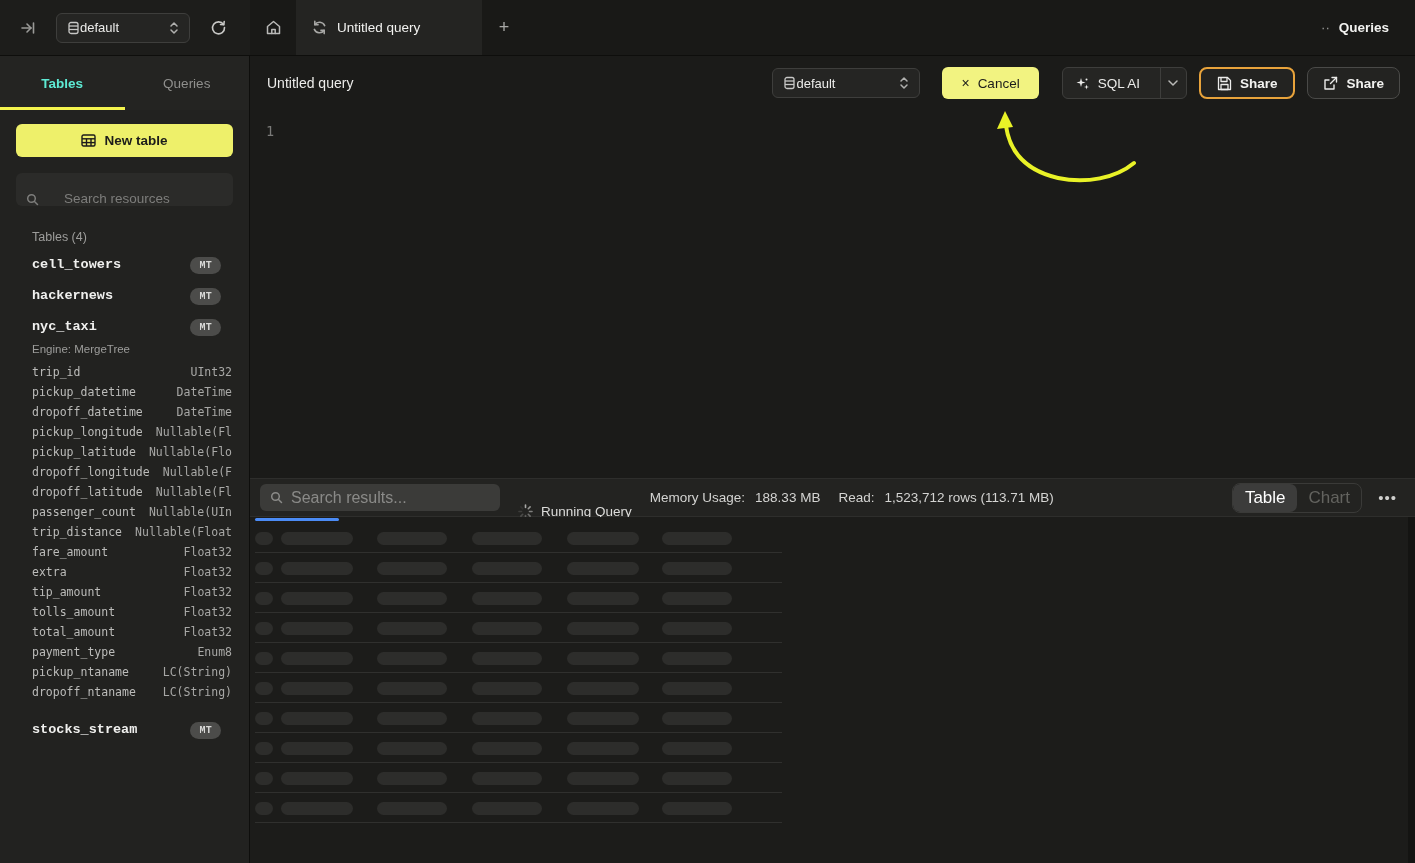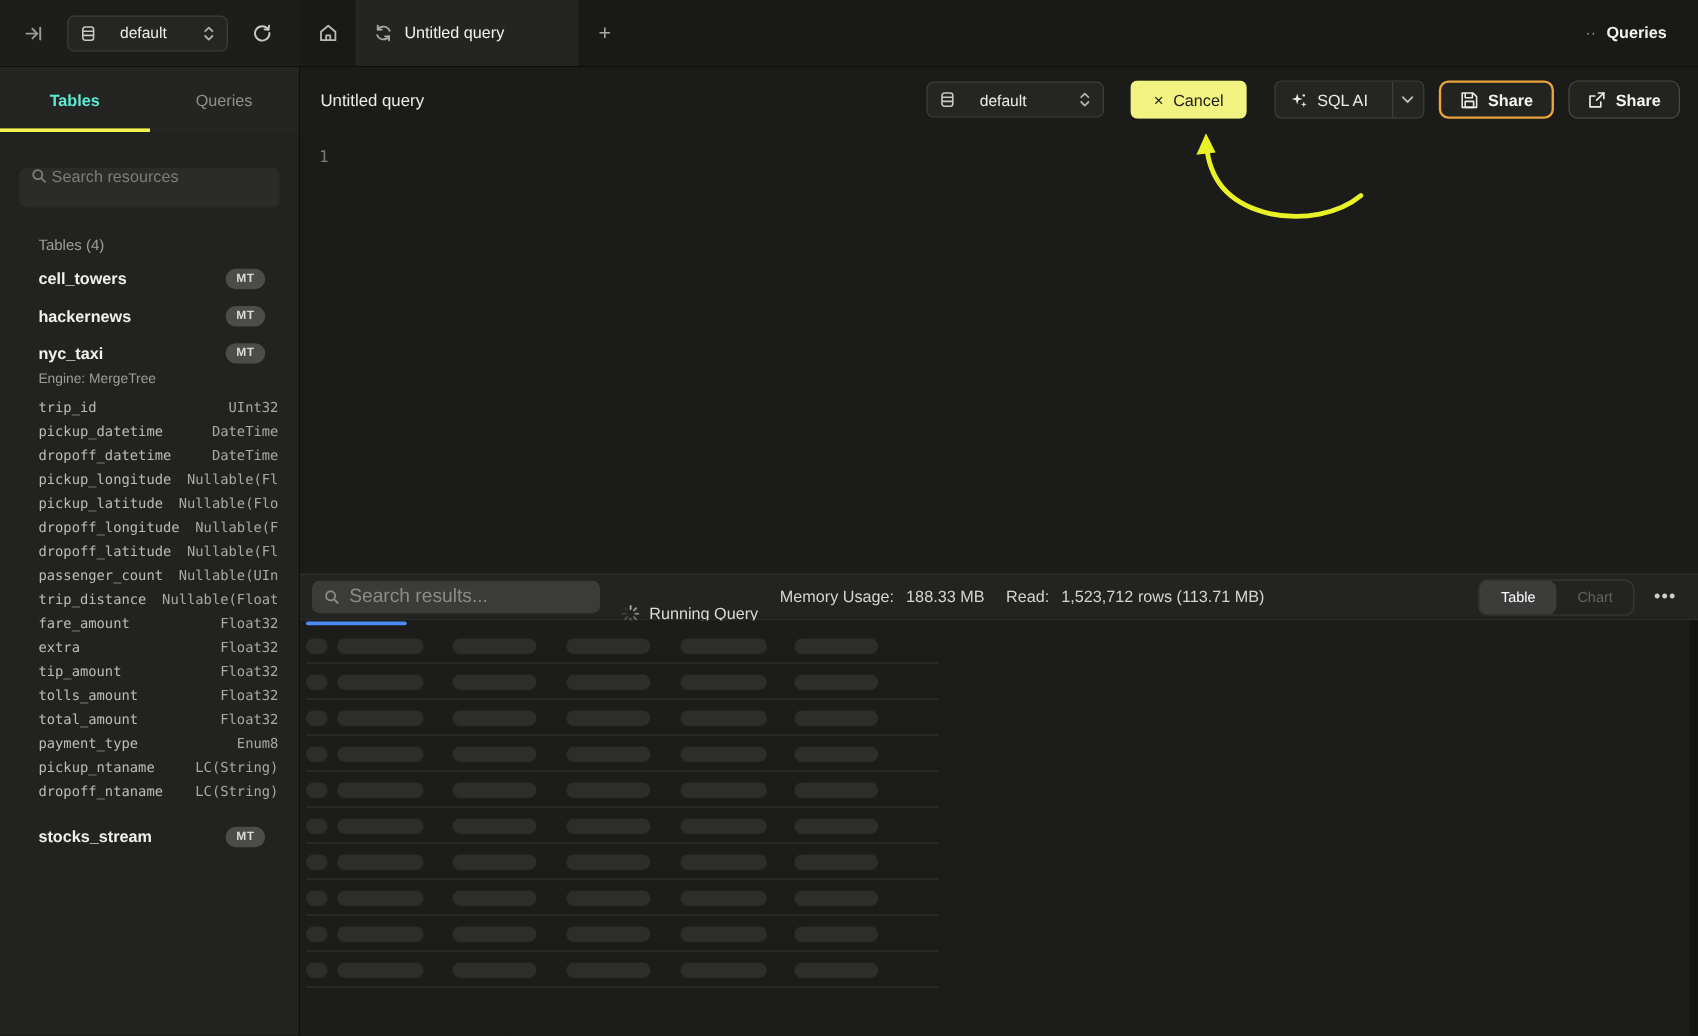--- a/index.html
+++ b/index.html
@@ -6,21 +6,21 @@
   html,body { width:1415px; height:863px; overflow:hidden; background:#1b1b19;
     font-family:"Liberation Sans", sans-serif; color:#ececea; }
   .mono { font-family:"DejaVu Sans Mono","Liberation Mono",monospace; }
 
   .app { width:1415px; height:863px; display:flex; flex-direction:column; }
 
   
   .topbar { height:56px; display:flex; align-items:stretch; background:#191917; flex:none; border-bottom:1px solid #0e0e0c;}
   .topbar-left { width:250px; flex:none; display:flex; align-items:center; gap:14px; padding:0 14px; background:#1d1d1b; }
   .icon-btn { width:28px; height:28px; display:flex; align-items:center; justify-content:center; border-radius:6px; color:#a8a8a6; cursor:pointer; }
-  .db-select { height:30px; display:flex; align-items:center; gap:20px; background:#252523; border:1px solid #3e3e3c; border-radius:6px; padding:0 10px; min-width:134px; cursor:pointer; }
+  .db-select { height:30px; display:flex; align-items:center; gap:0; background:#252523; border:1px solid #3e3e3c; border-radius:6px; padding:0 10px; min-width:134px; cursor:pointer; }
   .db-select .lbl { font-size:13px; color:#ececea; flex:1; }
   .home-btn { width:46px; flex:none; display:flex; align-items:center; justify-content:center; color:#b9b9b7; cursor:pointer; }
   .tab { width:186px; flex:none; background:#242422; display:flex; align-items:center; gap:10px; padding:0 16px; cursor:pointer; }
   .tab .lbl { font-size:13.5px; color:#f2f2f0; }
   .plus-btn { width:44px; flex:none; display:flex; align-items:center; justify-content:center; color:#a8a8a6; font-size:18px; cursor:pointer; }
   .topbar-spacer { flex:1; }
   .queries-link { display:flex; align-items:center; gap:8px; padding:0 26px; cursor:pointer; }
   .queries-link .lbl { font-size:13.5px; font-weight:600; color:#f2f2f0; }
   .dots-icon { color:#9d9d9b; font-size:13px; letter-spacing:1px; line-height:1; }
 
@@ -29,25 +29,25 @@
 
   
   .sidebar { width:250px; flex:none; background:#222220; border-right:1px solid #0e0e0c; display:flex; flex-direction:column; overflow:hidden; }
   .side-tabs { height:54px; flex:none; display:flex; background:#242422; }
   .side-tab { flex:1; display:flex; align-items:center; justify-content:center; font-size:13.5px; color:#8f8f8d; cursor:pointer; position:relative; }
   .side-tab.active { color:#5eead4; font-weight:600; }
   .side-tab.active::after { content:""; position:absolute; left:0; right:0; bottom:0; height:3px; background:#f4f44e; }
   .side-body { flex:1; padding:14px 16px 0 16px; overflow:hidden; }
   .new-table-btn { height:33px; width:100%; background:#eef06a; color:#1c1c1a; border:none; border-radius:6px;
     font-size:13.5px; font-weight:600; display:flex; align-items:center; justify-content:center; gap:8px; cursor:pointer; font-family:inherit; }
-  .side-search { margin-top:16px; height:33px; background:#2b2b29; border-radius:6px; display:flex; align-items:flex-start; gap:4px; padding:0 10px; }
+  .side-search { margin-top:16px; height:33px; background:#2b2b29; border-radius:6px; display:flex; align-items:flex-end; gap:25px; padding:0 10px; }
   .side-search input { background:transparent; border:none; outline:none; color:#d7d7d5; font-size:13.5px; width:100%; font-family:inherit; }
   .side-search input::placeholder { color:#7d7d7b; }
   .section-label { margin:24px 0 6px 16px; font-size:12.5px; color:#9d9d9b; }
-  .tbl-item { display:flex; align-items:center; justify-content:space-between; padding:7px 12px 7px 16px; cursor:pointer; }
+  .tbl-item { display:flex; justify-content:space-between; padding:7px 12px 7px 16px; cursor:pointer;font-family:Liberation Mono, monospace; }
   .tbl-name { font-size:13.5px; font-weight:700; color:#f0f0ee; }
   .mt-badge { background:#4c4c4a; color:#d8d8d6; font-size:10px; font-weight:700; padding:3px 9px; border-radius:999px; letter-spacing:.3px; }
   .tbl-engine { font-size:11.5px; color:#9d9d9b; padding:0 16px 6px 16px; }
   .tbl-cols { padding:4px 1px 10px 16px; }
   .col-row { display:flex; justify-content:space-between; align-items:baseline; height:20px; font-size:11.5px; cursor:default; }
   .col-name { color:#bcbcba; }
   .col-type { color:#a8a8a6; }
 
   
   .main { flex:1; display:flex; flex-direction:column; min-width:0; background:#1b1b19; }
@@ -75,21 +75,21 @@
     display:flex; align-items:center; padding:0 14px 0 10px; gap:18px; }
   .results-search { width:240px; height:27px; flex:none; background:#3b3b39; border-radius:6px; display:flex; align-items:center; gap:8px; padding:0 10px; }
   .results-search input { background:transparent; border:none; outline:none; color:#d7d7d5; font-size:16px; width:100%; font-family:inherit; }
   .results-search input::placeholder { color:#8a8a88; }
   .status-group { display:flex; align-items:center; gap:8px; font-size:13.5px; color:#dcdcda;margin-top:28px; }
   .stat { display:flex; align-items:baseline; gap:10px; font-size:13.5px; color:#d4d4d2; }
   .spinner { animation: spin 1s steps(8) infinite; transform-origin:center; }
   @keyframes spin { to { transform: rotate(360deg);} }
   .toolbar-right { margin-left:auto; display:flex; align-items:center; gap:12px; }
   .view-toggle { display:flex; border:1px solid #3a3a38; border-radius:8px; padding:0; height:30px; overflow:hidden; }
-  .view-seg { min-width:64px; display:flex; align-items:center; justify-content:center; font-size:12px; color:#63635f; cursor:pointer; padding:0 6px; }
+  .view-seg { min-width:64px; display:flex; align-items:center; justify-content:center; font-size:17px; color:#63635f; cursor:pointer; padding:0 6px; }
   .view-seg.active { background:#3c3c3b; color:#ffffff; border-radius:7px; font-weight:500; }
   .ellipsis-btn { color:#cfcfcd; font-size:15px; letter-spacing:1px; cursor:pointer; padding:0 4px; }
 
   
   .results-area { flex:1; position:relative; background:#1c1c1a; overflow:hidden; }
   .progress-bar { position:absolute; top:1px; left:5px; height:3px; background:#4b8bf5; border-radius:2px; }
   .skeleton { position:absolute; top:6px; left:0; right:0; }
   .sk-row { position:relative; height:30px; }
   .sk-row::after { content:""; position:absolute; left:5px; width:527px; bottom:0; border-bottom:1px solid #30302e; }
   .sk-pill { position:absolute; top:9px; height:13px; background:#2d2d2b; border-radius:7px; }
@@ -172,20 +172,32 @@
     <div class="sidebar">
       <div class="side-tabs">
         <div class="side-tab active">
           <span>Tables</span>
         </div>
         <div class="side-tab">
           <span>Queries</span>
         </div>
       </div>
       <div class="side-body">
+        <button class="new-table-btn">
+          <span>
+            <svg width="15" height="13" viewBox="0 0 15 13" fill="none" stroke="#1c1c1a" stroke-width="1.4">
+              <rect x="1" y="1" width="13" height="11" rx="1.5"></rect>
+                <line x1="1" y1="4.8" x2="14" y2="4.8"></line>
+                <line x1="1" y1="8.6" x2="14" y2="8.6"></line>
+                <line x1="5.5" y1="4.8" x2="5.5" y2="12"></line>
+                <line x1="10" y1="4.8" x2="10" y2="12"></line>
+            </svg>
+          </span>
+          <span>New table</span>
+        </button>
         <div class="side-search">
           <span>
             <svg width="13" height="13" viewBox="0 0 13 13" fill="none" stroke="#7d7d7b" stroke-width="1.5" stroke-linecap="round">
               <circle cx="5.5" cy="5.5" r="3.8"></circle>
                 <line x1="8.5" y1="8.5" x2="11.5" y2="11.5"></line>
             </svg>
           </span>
           <input type="text" placeholder="Search resources" style="">
         </div>
         <div class="section-label">Tables (4)</div>

